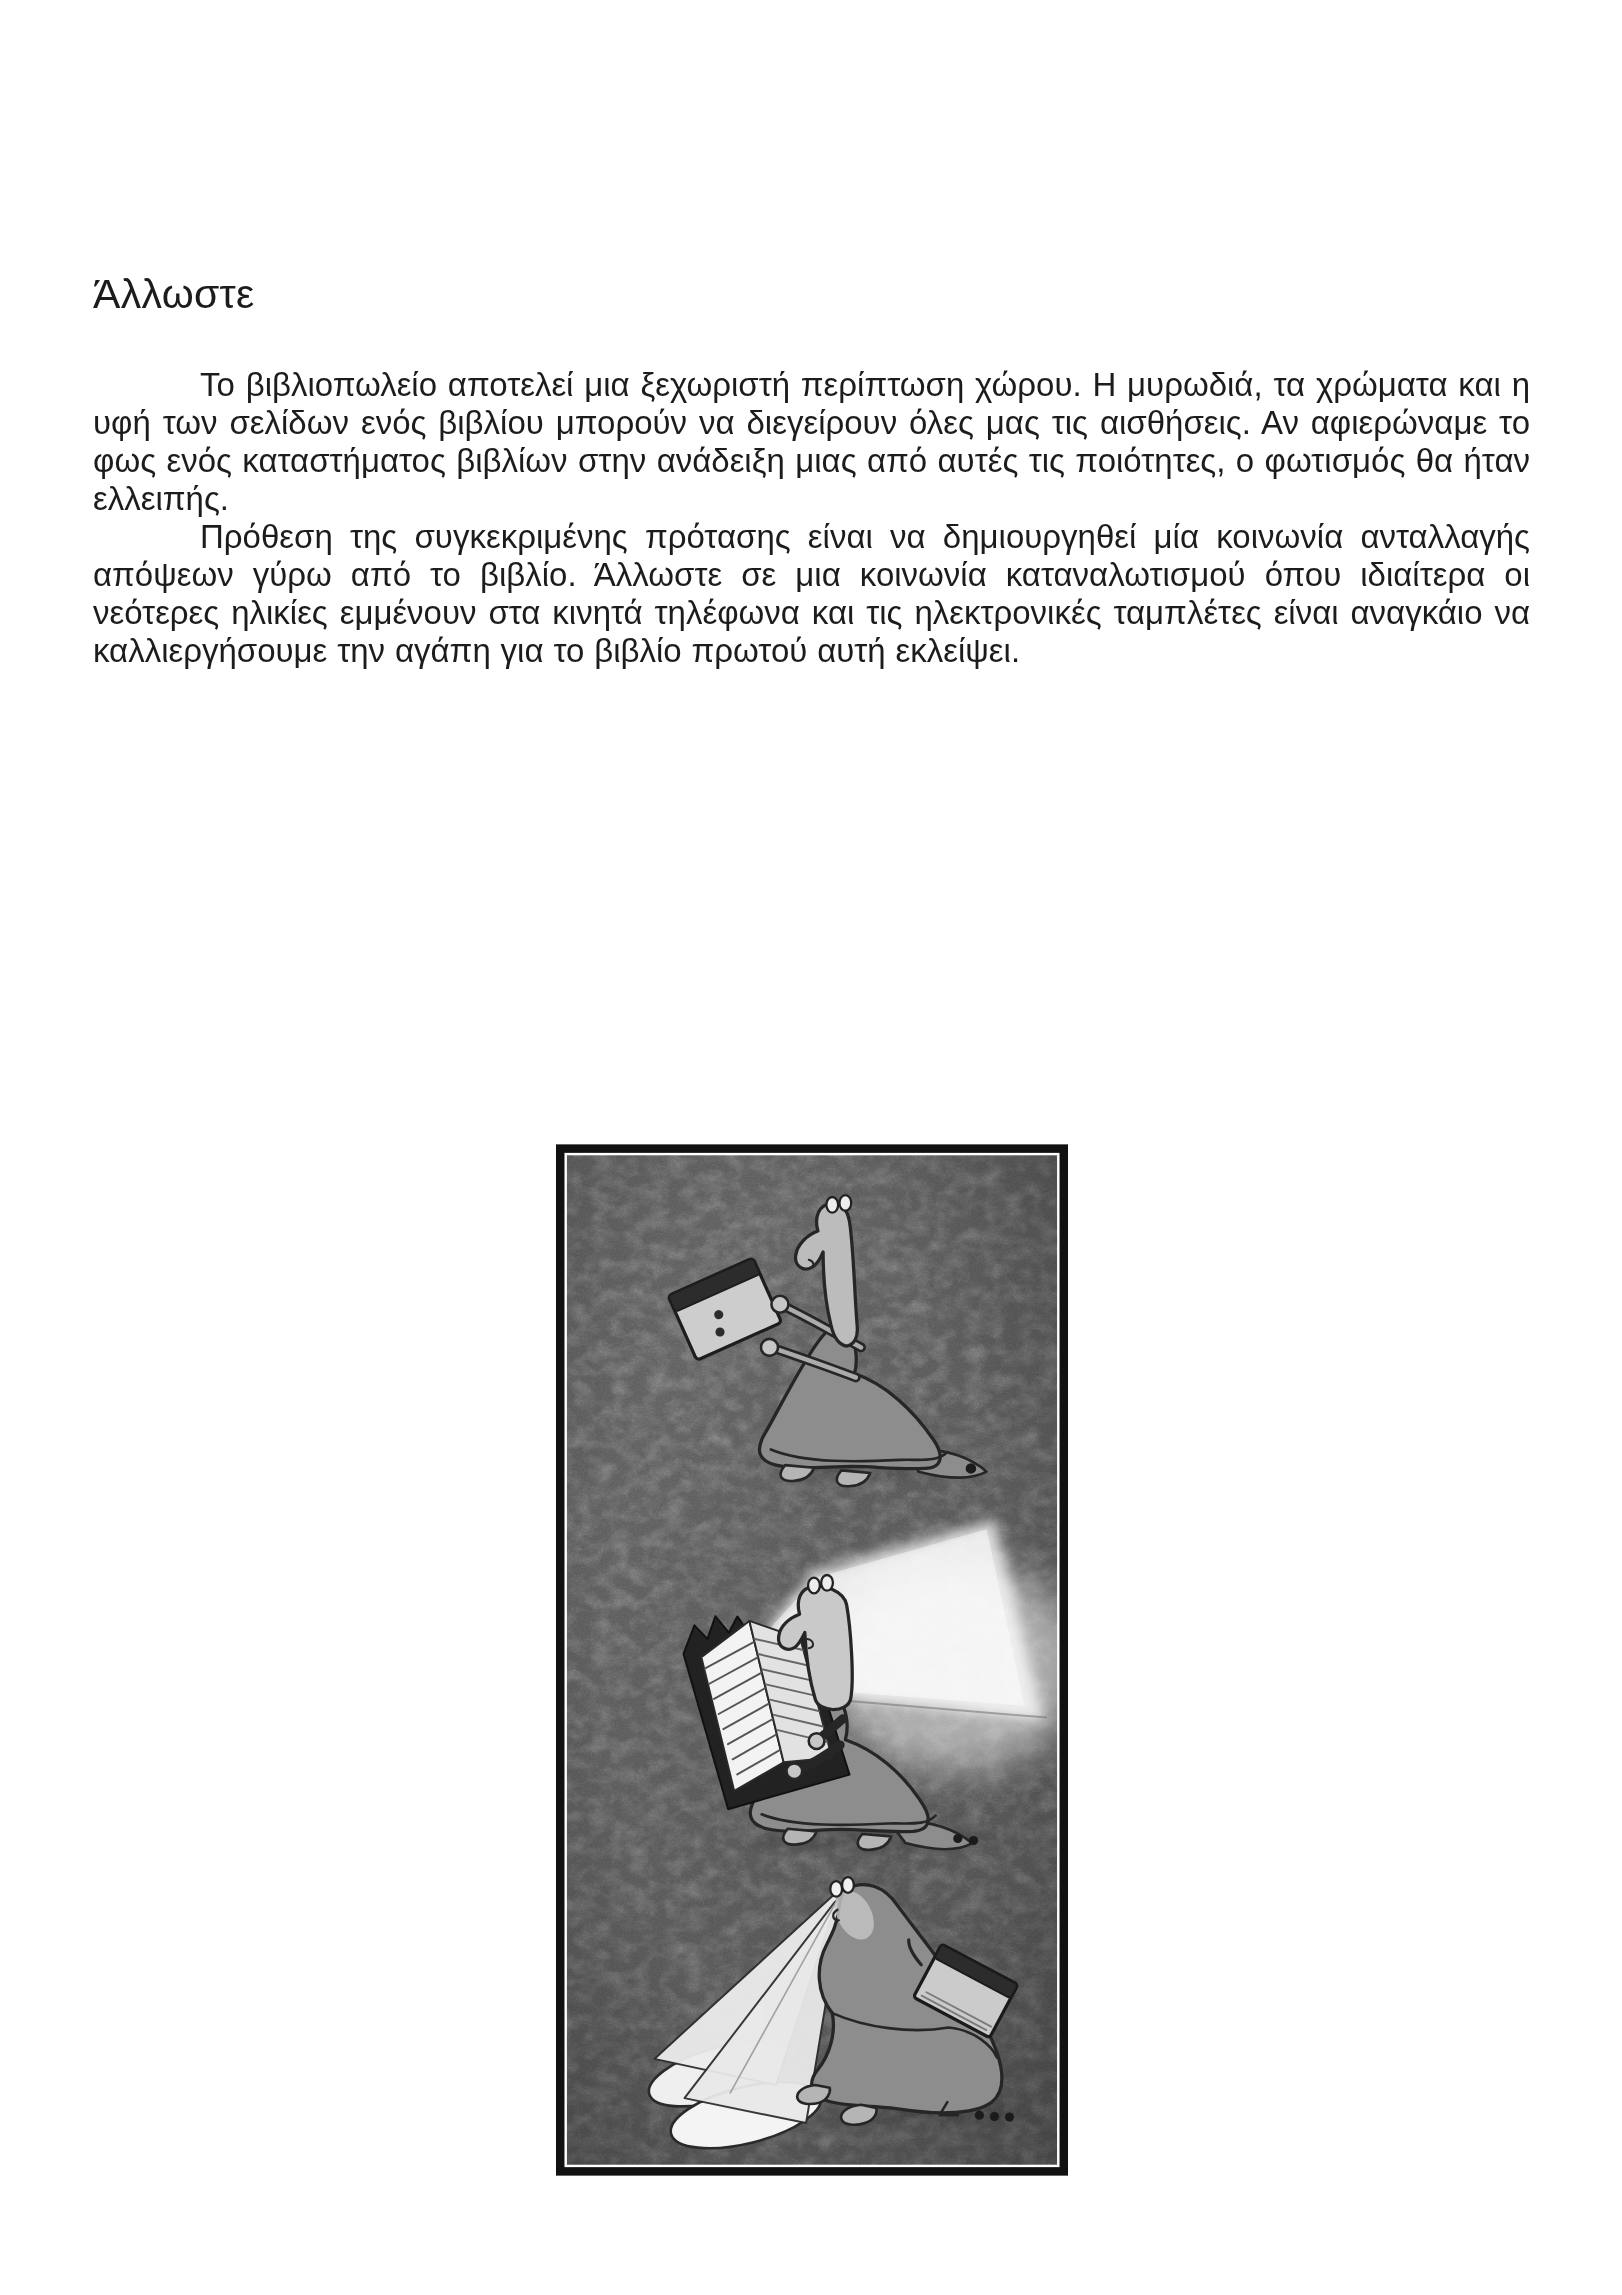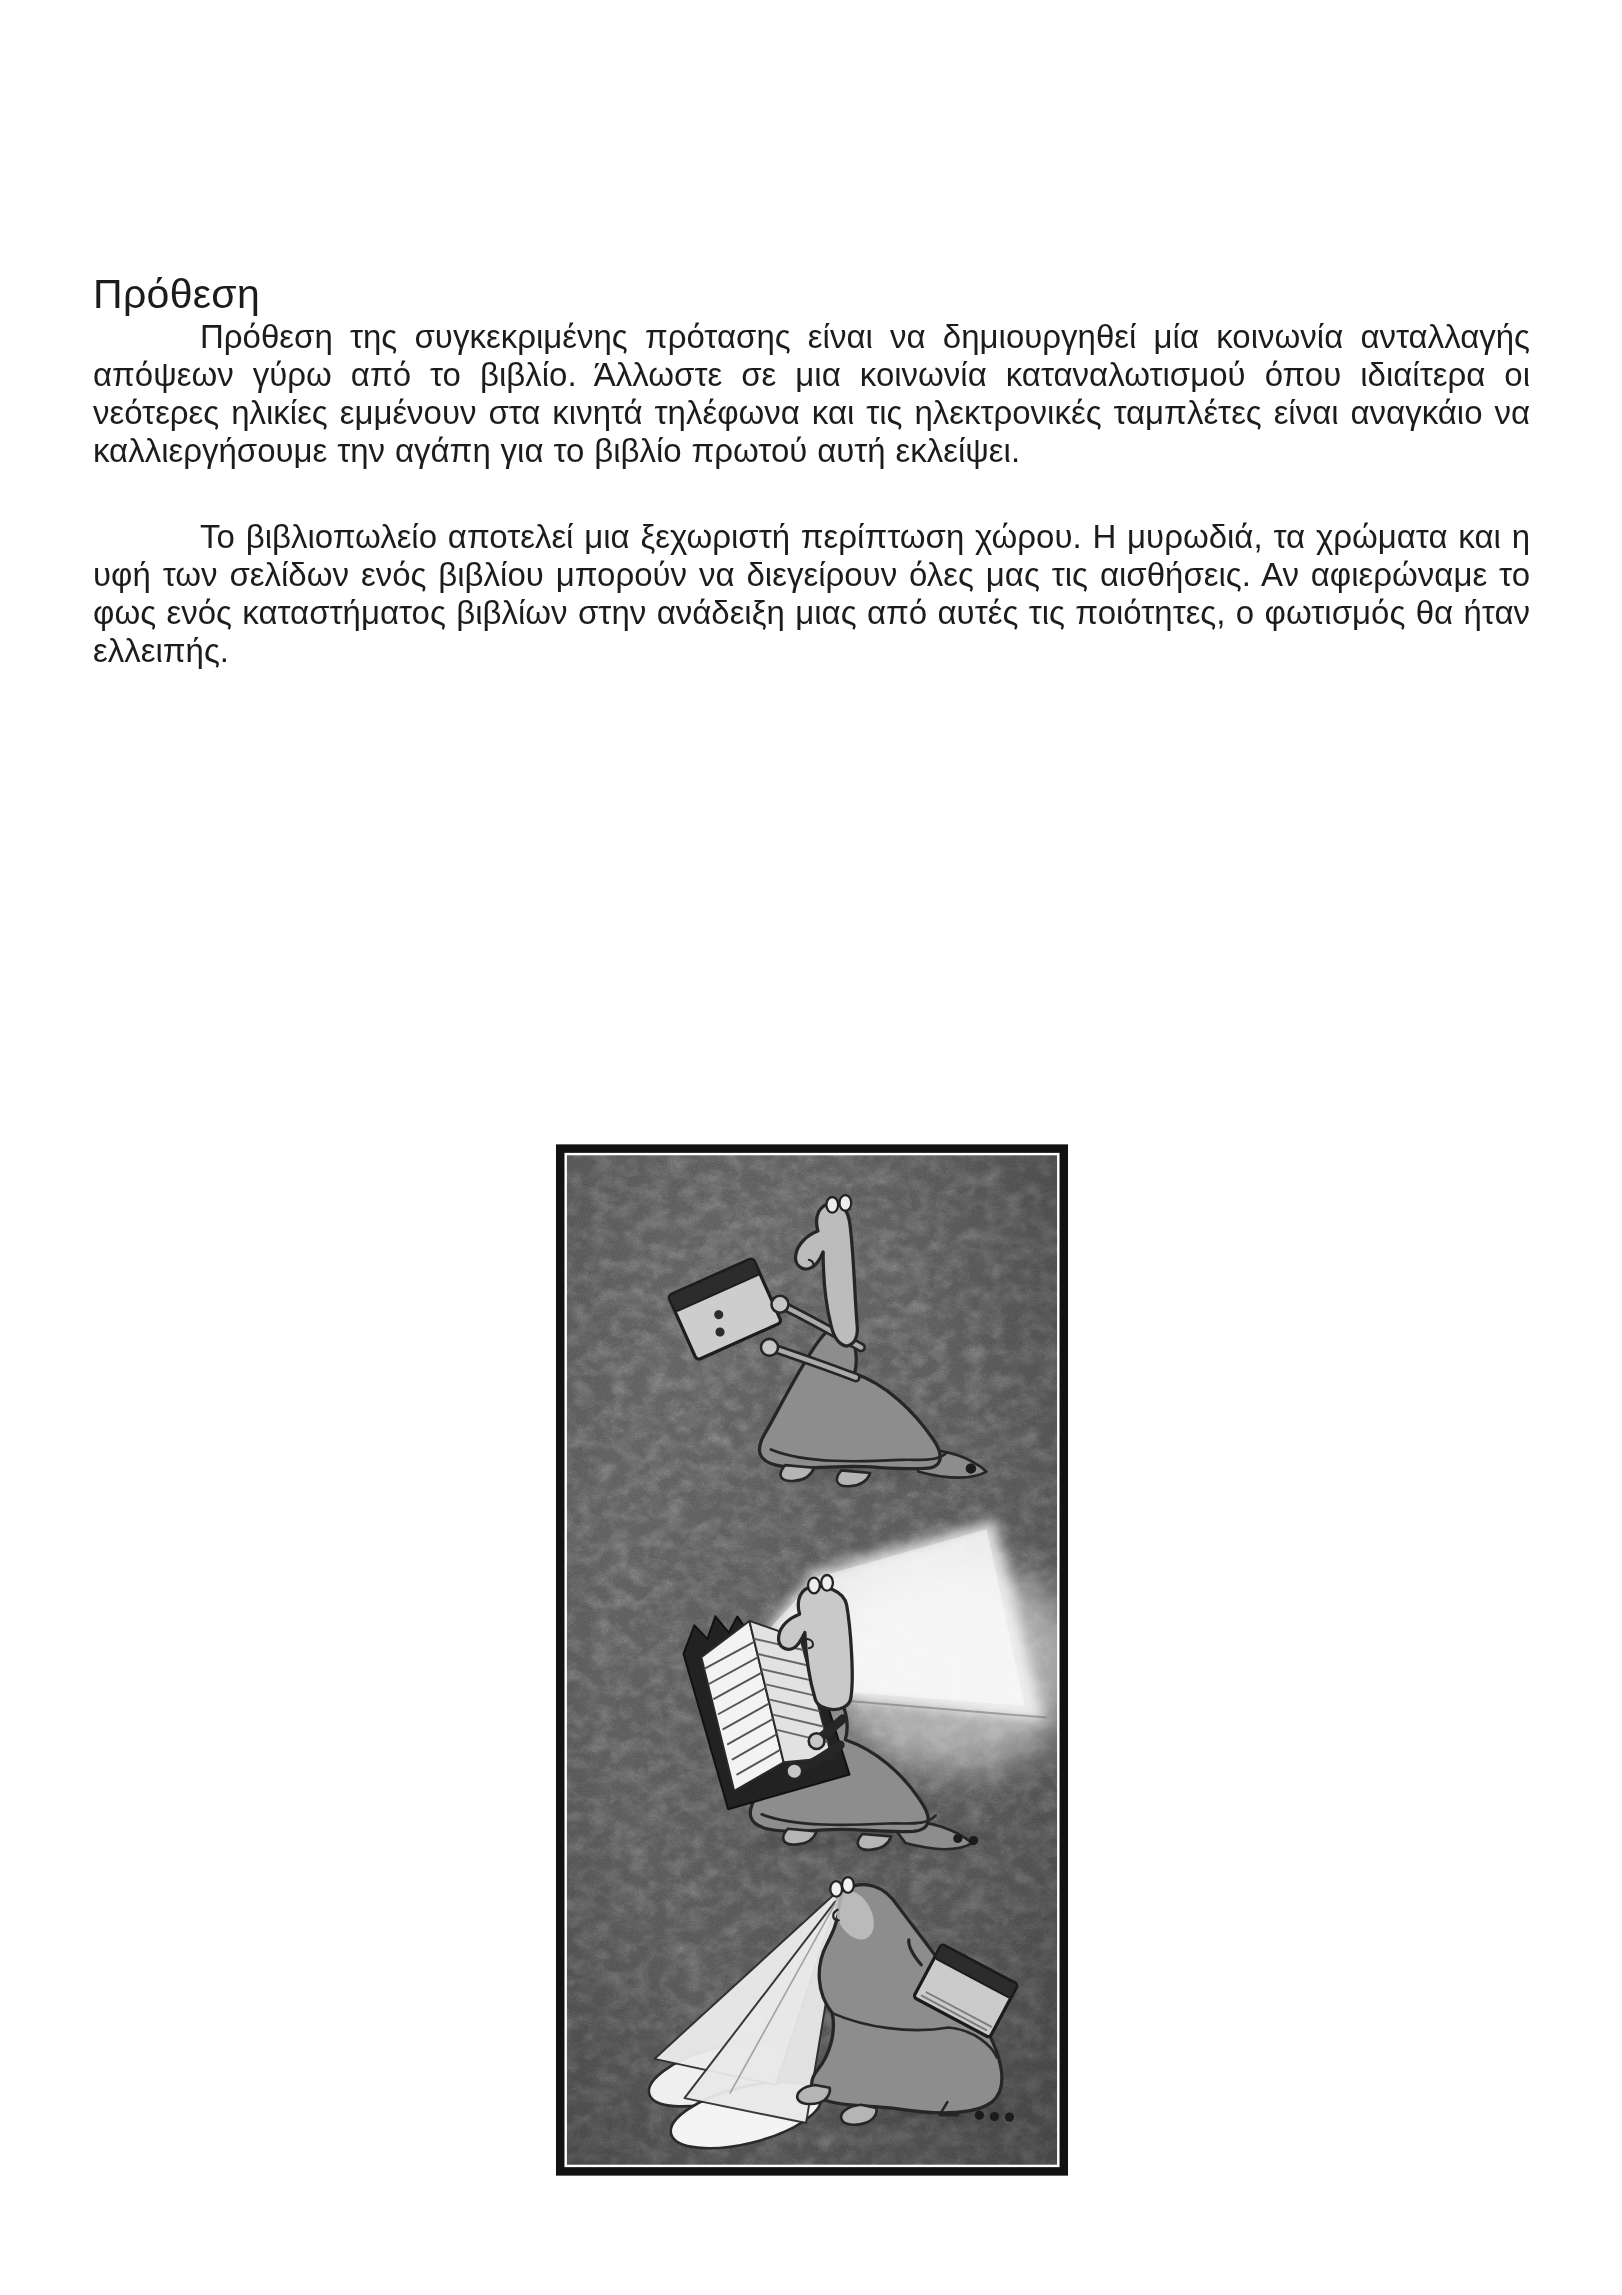--- a/index.html
+++ b/index.html
@@ -40,24 +40,24 @@
     width:514px; height:1034px;
     padding:0;
   }
   figure.cartoon svg{ display:block; width:514px; height:1034px; }
 </style>
 </head>
 <body>
 
 <div class="page">
 
-  <h1 class="doc-heading">Πρόθεση</h1>
-
+  <h1 class="doc-heading">Άλλωστε</h1>
+
+  <p class="doc-par first">Το βιβλιοπωλείο αποτελεί μια ξεχωριστή περίπτωση χώρου. Η μυρωδιά, τα χρώματα και η υφή των σελίδων ενός βιβλίου μπορούν να διεγείρουν όλες μας τις αισθήσεις. Αν αφιερώναμε το φως ενός καταστήματος βιβλίων στην ανάδειξη μιας από αυτές τις ποιότητες, ο φωτισμός θα ήταν ελλειπής.</p>
   <p class="doc-par">Πρόθεση της συγκεκριμένης πρότασης είναι να δημιουργηθεί μία κοινωνία ανταλλαγής απόψεων γύρω από το βιβλίο. Άλλωστε σε μια κοινωνία καταναλωτισμού όπου ιδιαίτερα οι νεότερες ηλικίες εμμένουν στα κινητά τηλέφωνα και τις ηλεκτρονικές ταμπλέτες  είναι αναγκάιο να καλλιεργήσουμε την αγάπη για το βιβλίο πρωτού αυτή εκλείψει.</p>
-  <p class="doc-par first">Το βιβλιοπωλείο αποτελεί μια ξεχωριστή περίπτωση χώρου. Η μυρωδιά, τα χρώματα και η υφή των σελίδων ενός βιβλίου μπορούν να διεγείρουν όλες μας τις αισθήσεις. Αν αφιερώναμε το φως ενός καταστήματος βιβλίων στην ανάδειξη μιας από αυτές τις ποιότητες, ο φωτισμός θα ήταν ελλειπής.</p>
 
   <figure class="cartoon">
     <svg viewBox="0 0 786 1580" xmlns="http://www.w3.org/2000/svg" role="img" aria-label="Τρία καρέ ασπρόμαυρου σκίτσου: μια φιγούρα εξετάζει ένα κλειστό βιβλίο· διαβάζει ένα ανοιχτό βιβλίο που εκπέμπει δέσμη φωτός· σκύβει με το βιβλίο στην πλάτη ενώ από τα μάτια της βγαίνουν δύο φωτεινές δέσμες προς το έδαφος.">
       <defs>
         <linearGradient id="bgGrad" x1="0" y1="0" x2="0.6" y2="1">
           <stop offset="0" stop-color="#b0b0b0"></stop>
           <stop offset="0.45" stop-color="#9c9c9c"></stop>
           <stop offset="1" stop-color="#8a8a8a"></stop>
         </linearGradient>
         <radialGradient id="vign" cx="0.5" cy="0.5" r="0.75">

